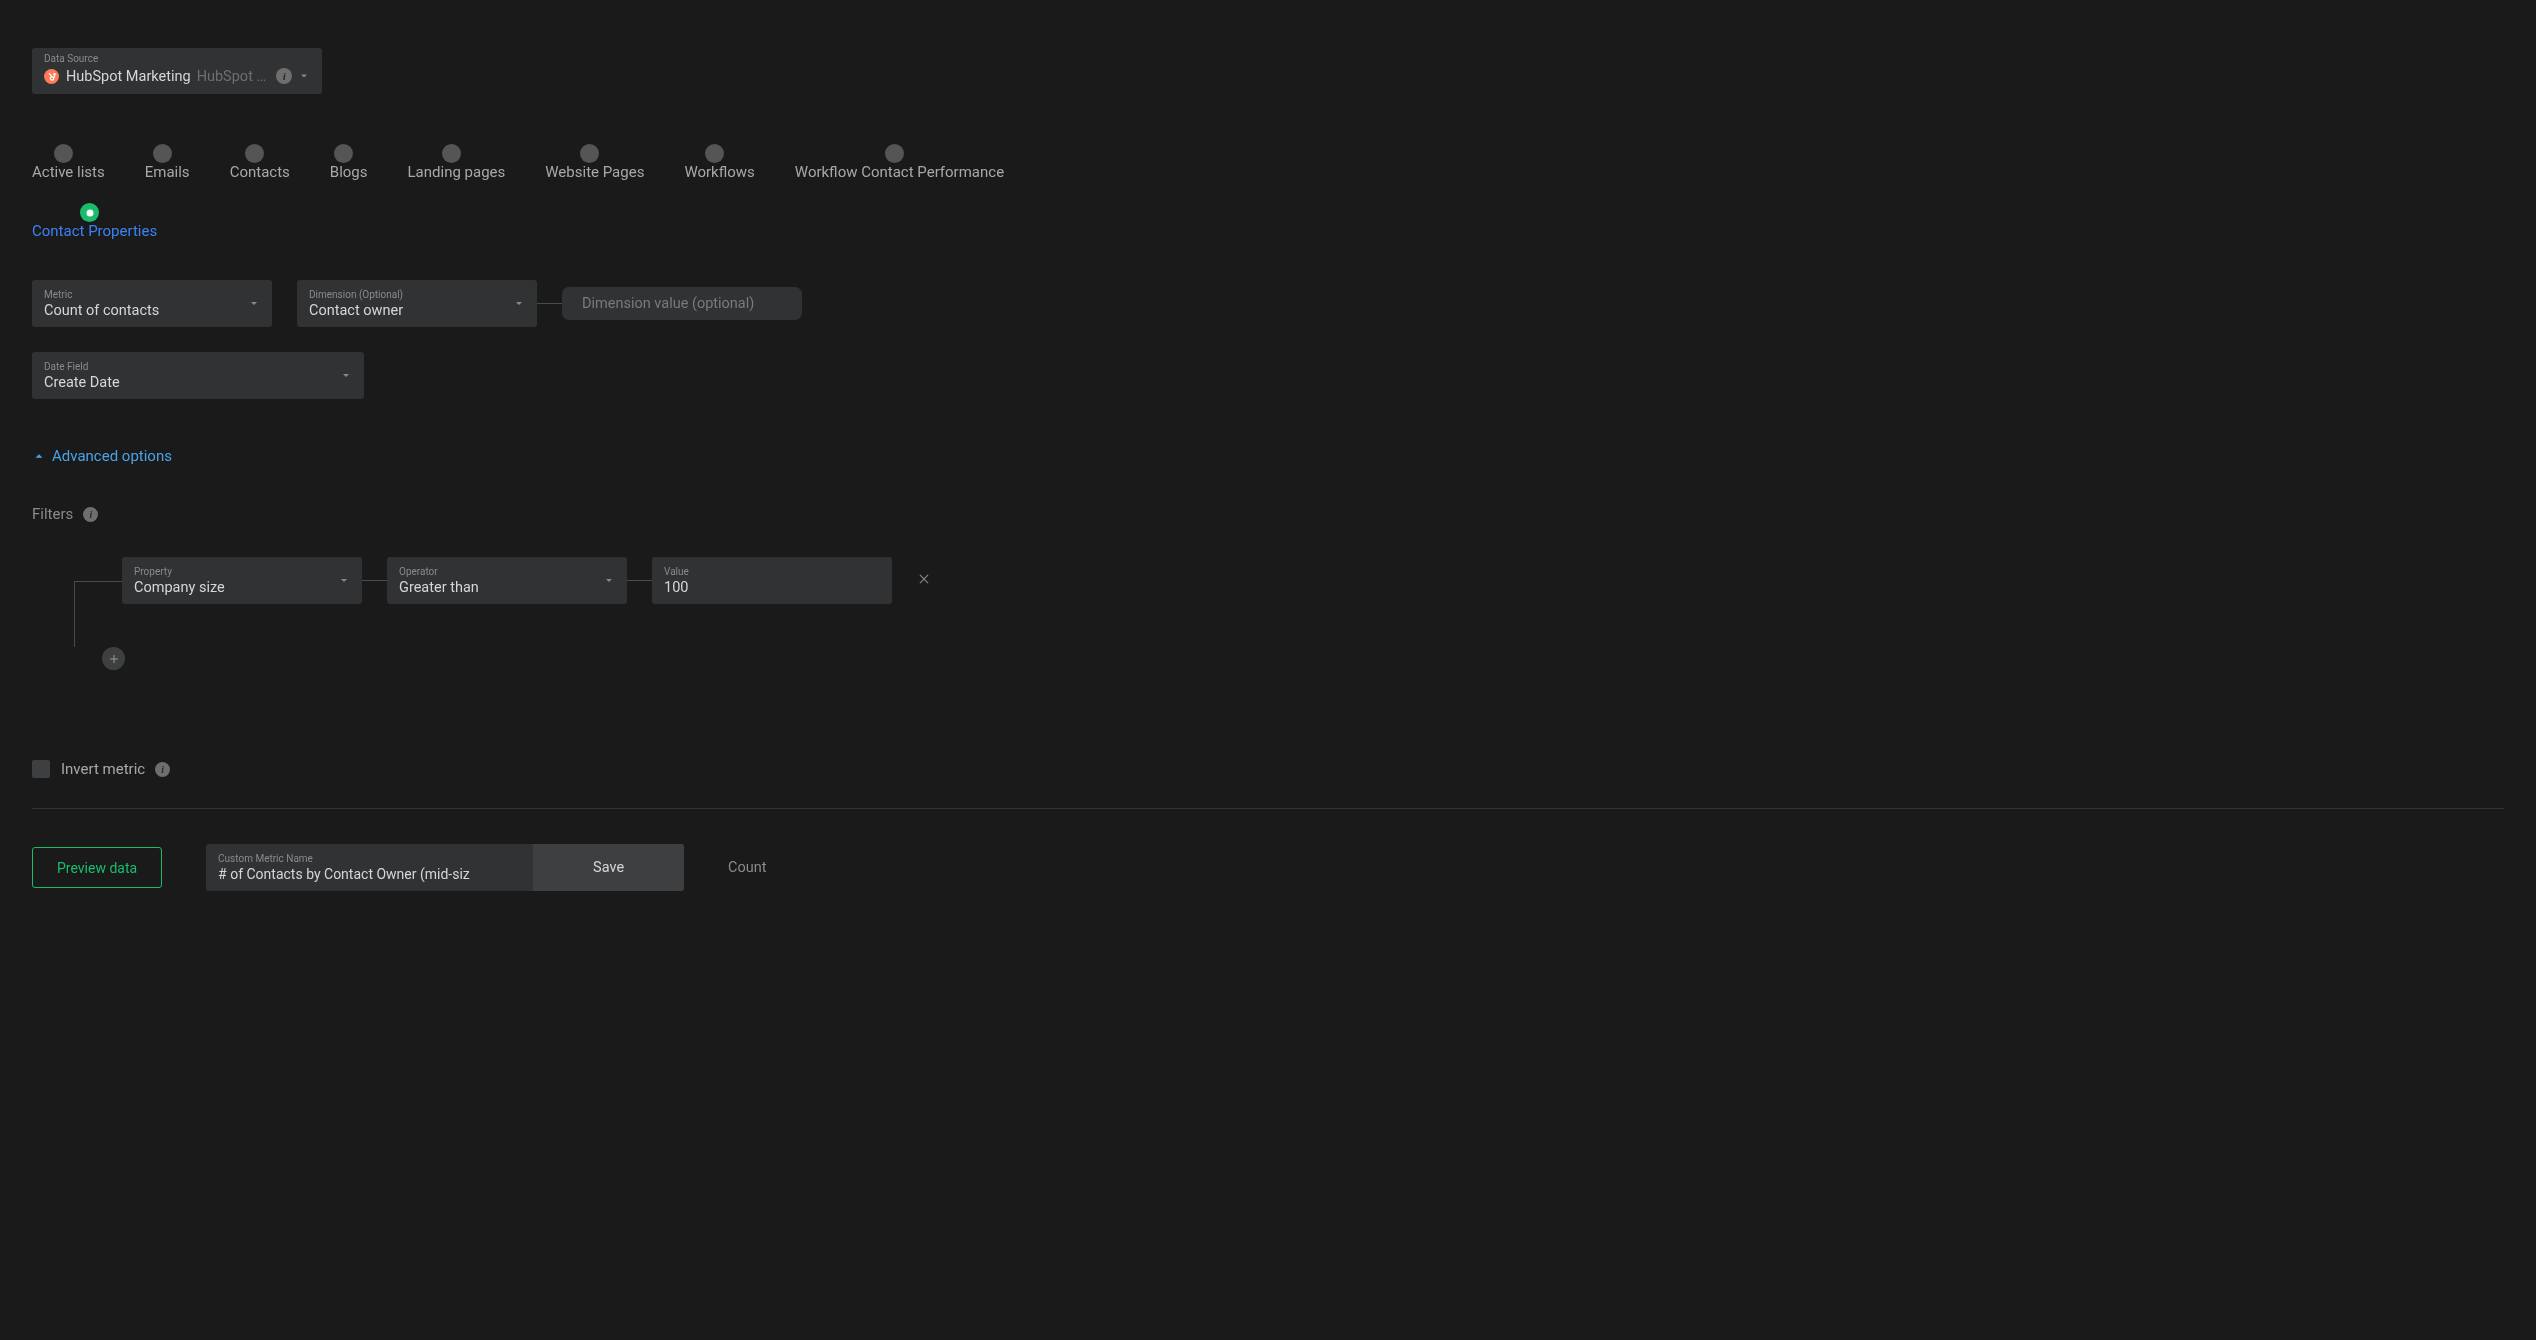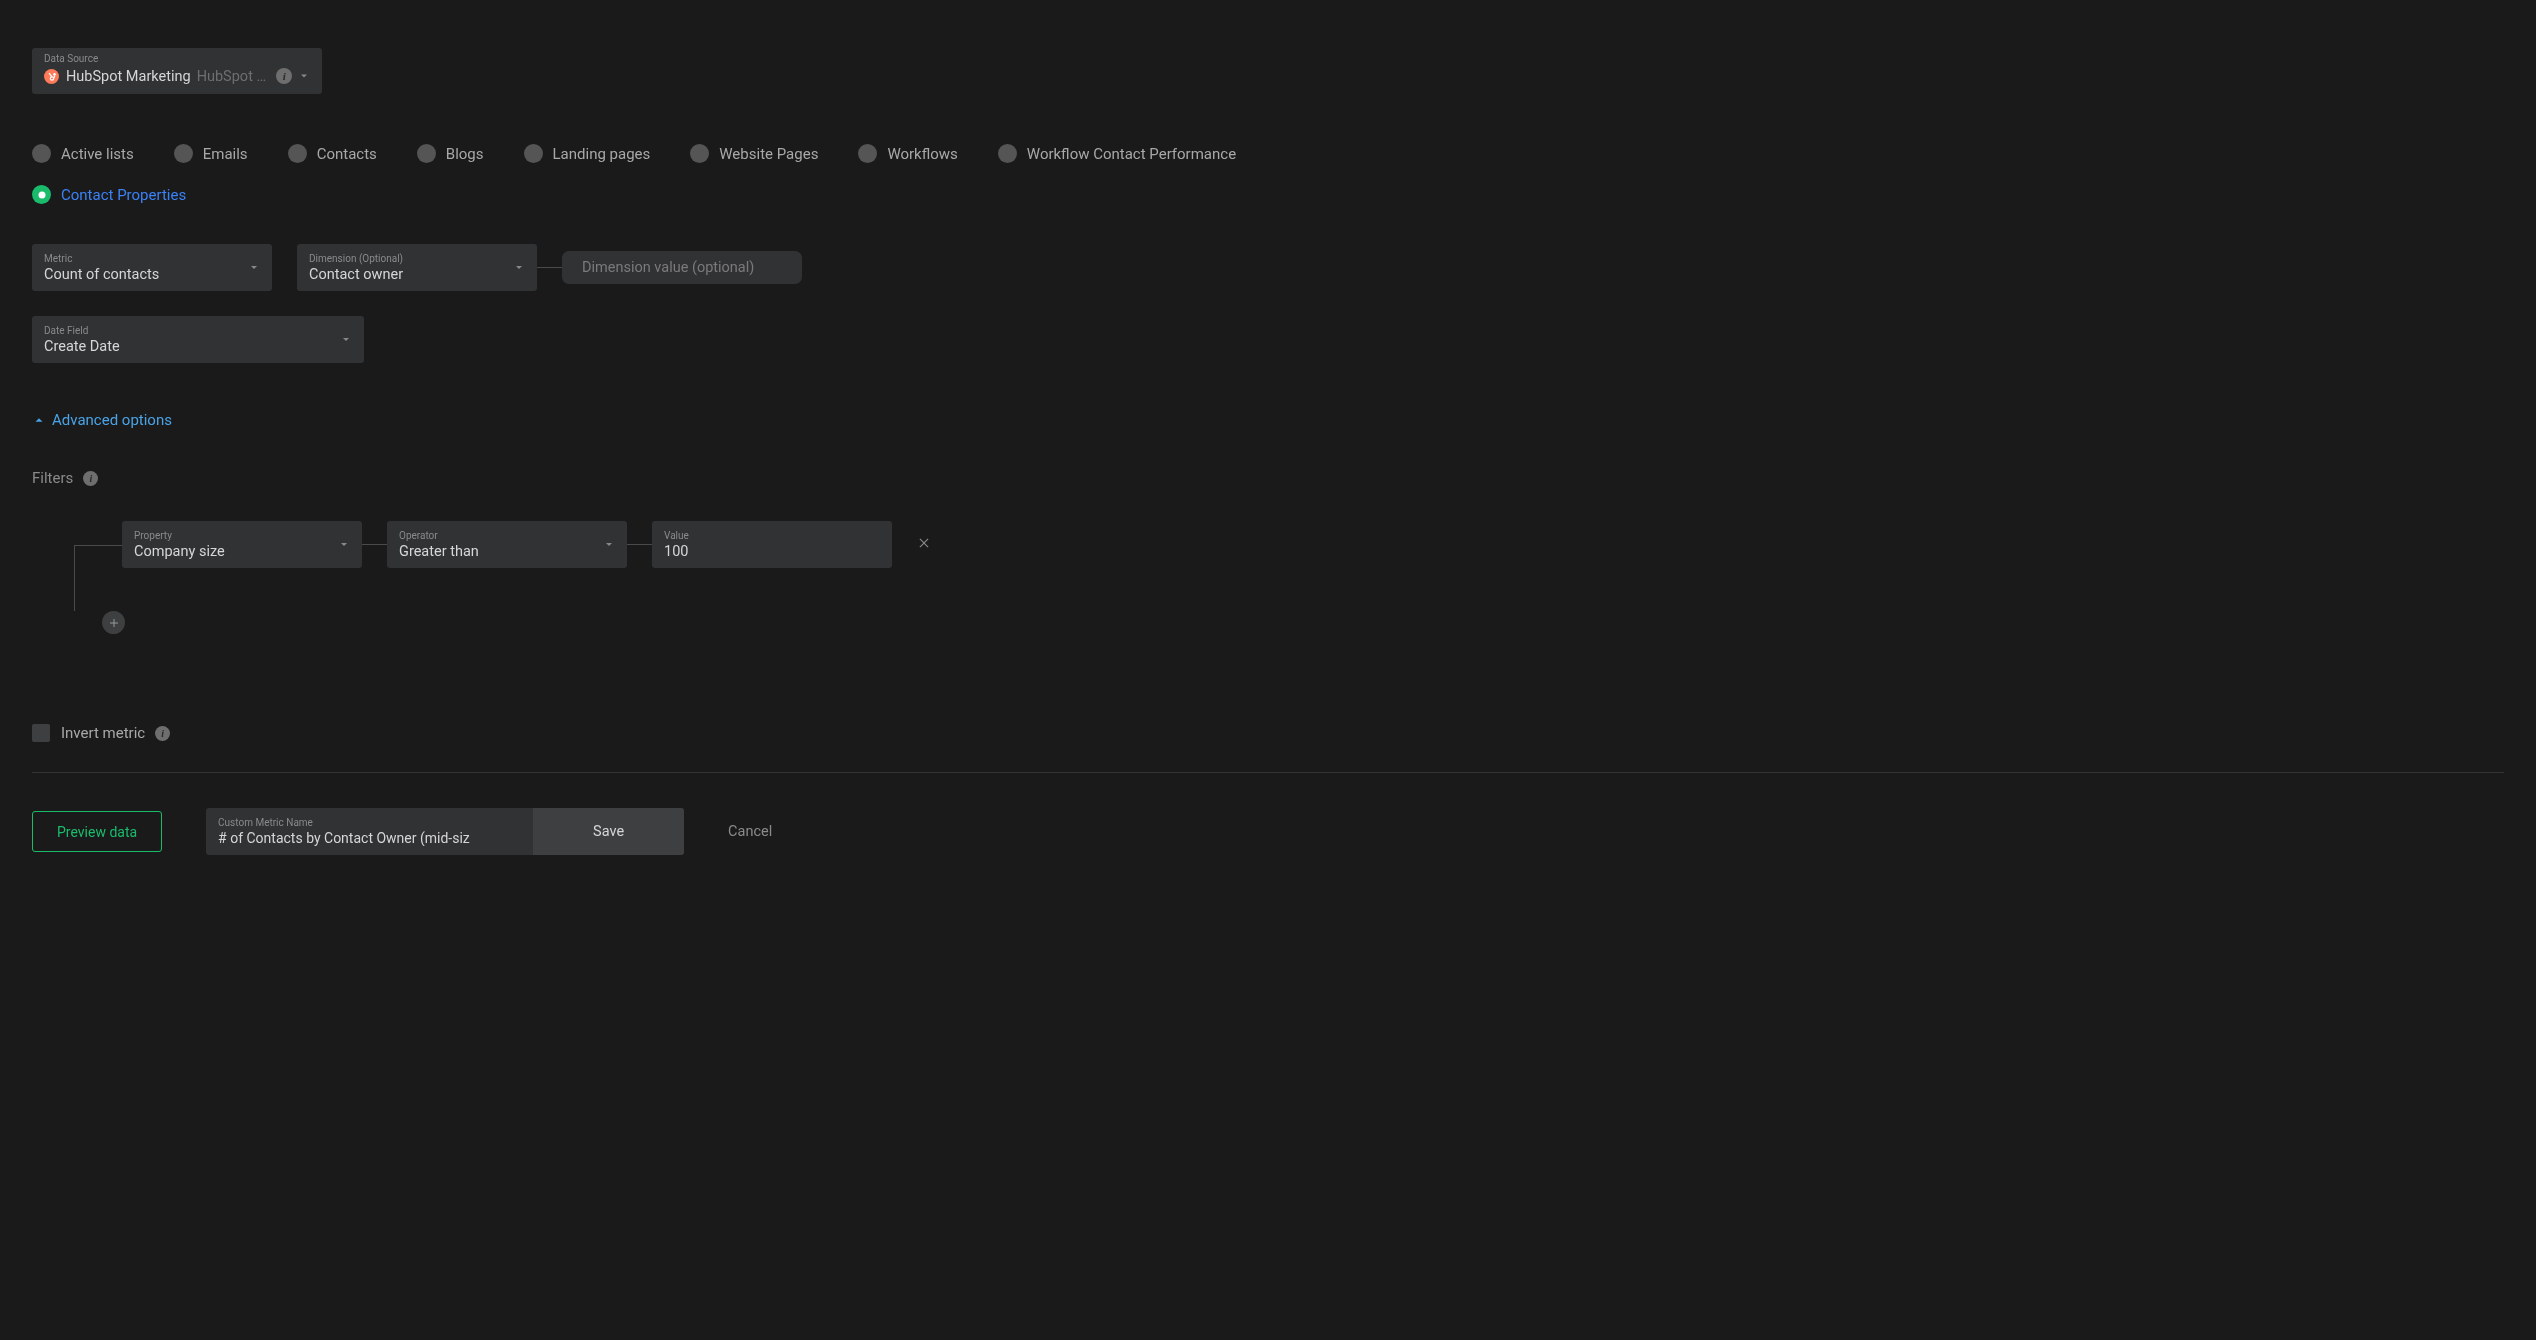--- a/index.html
+++ b/index.html
@@ -87,20 +87,21 @@
     .radio-row {
       margin-top: 50px;
       display: flex;
       flex-wrap: wrap;
       gap: 40px;
     }
     .radio-item {
       display: inline-flex;
       align-items: center;
       cursor: pointer;
+      flex-direction: column;
     }
     .radio-dot {
       width: 19px;
       height: 19px;
       border-radius: 50%;
       background: #555;
       margin-right: 10px;
       position: relative;
     }
     .radio-item.selected .radio-dot {
@@ -556,17 +557,17 @@
 
 <div class="bottom-row">
   <button class="preview-btn">Preview data</button>
   <div class="metric-name-group">
     <div class="metric-name-input-wrap">
       <span class="field-label">Custom Metric Name</span>
       <input value="# of Contacts by Contact Owner (mid-siz" style="">
     </div>
     <button class="save-btn">Save</button>
   </div>
-  <button class="cancel-btn">Cancel</button>
+  <button class="cancel-btn">Count</button>
 </div>
 
 
 
 
 </body></html>

